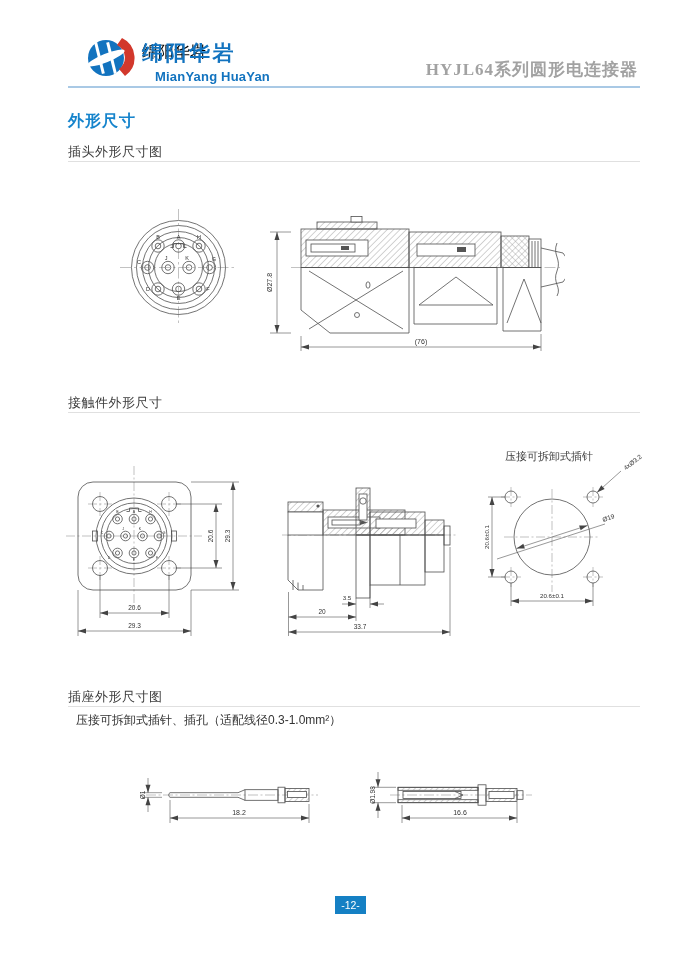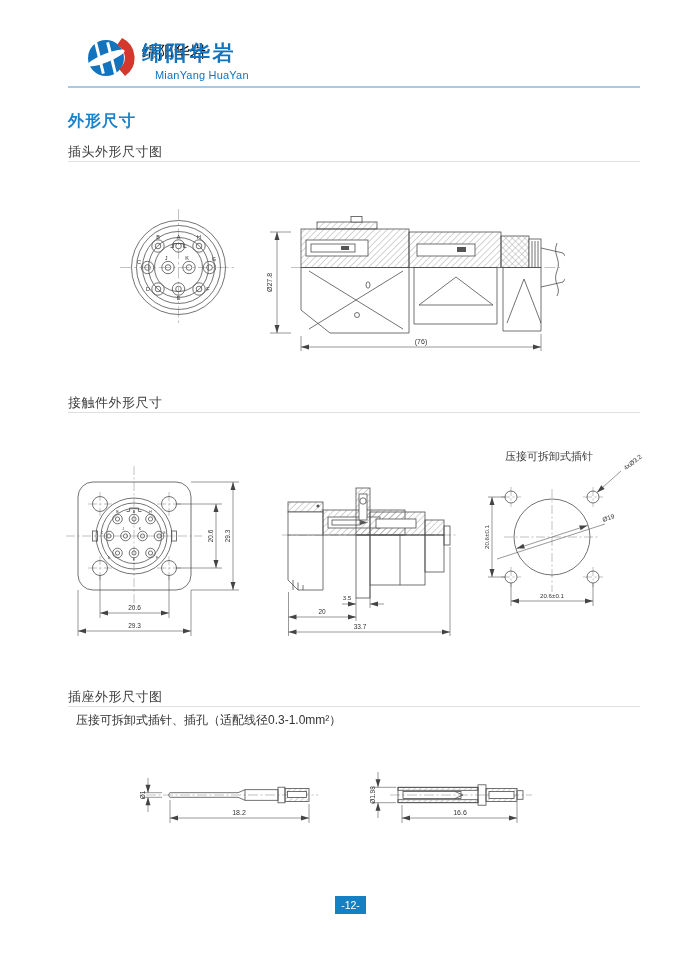--- a/index.html
+++ b/index.html
@@ -1,20 +1,20 @@
 <!DOCTYPE html>
 <html><head>
 <meta charset="utf-8">
 <style>
   html,body{margin:0;padding:0;background:#fff;}
   .page{position:relative;width:700px;height:956px;background:#fff;overflow:hidden;
         font-family:"Liberation Sans",sans-serif;}
   .abs{position:absolute;}
   .logo-cn{font-size:21px;font-weight:bold;color:#1273bf;letter-spacing:2.5px;line-height:1;}
-  .logo-en{font-size:11px;font-weight:normal;color:#1273bf;letter-spacing:0.2px;line-height:1;margin-top:4px;padding-left:12px;}
+  .logo-en{font-size:13px;font-weight:bold;color:#1273bf;letter-spacing:0.2px;line-height:1;margin-top:4px;padding-left:12px;}
   .doc-title{font-family:"Liberation Serif",serif;font-size:17px;font-weight:bold;color:#a2a2a2;letter-spacing:1px;}
   .hdr-line{height:2px;background:#a9c9e5;}
   .page-title{font-size:16px;color:#1684cc;letter-spacing:1px;font-weight:bold;}
   .sec-head{font-size:13px;color:#3d3d3d;letter-spacing:0.5px;}
   .sec-line{height:1px;background:#e0e0e0;}
   .panel-head{font-size:11px;color:#3d3d3d;}
   .note{font-size:12px;color:#333;}
   .badge{width:31px;height:18px;border-radius:0;background:#1580c4;color:#fff;
          font-size:10.5px;text-align:center;line-height:18px;}
   svg{display:block;}
@@ -28,20 +28,21 @@
   <svg class="abs" style="left:85px;top:33px" width="52" height="50" viewBox="0 0 52 50">
     <circle cx="21" cy="25" r="18" fill="#1273bf"></circle>
     <path d="M37,5 A 22,22 0 0 1 40,43 L34,36 A 14,14 0 0 0 32,12 Z" fill="#d2382c"></path>
     <ellipse cx="21" cy="25" rx="20" ry="4.2" fill="#fff" transform="rotate(-22 21 25)"></ellipse>
     <rect x="13" y="9" width="3" height="32" fill="#fff" transform="rotate(-14 14.5 25)"></rect>
     <rect x="25" y="9" width="3" height="32" fill="#fff" transform="rotate(-14 26.5 25)"></rect>
   </svg>
   <div class="abs" style="left:142px;top:42px">绵阳华岩</div>
   <div class="abs logo-cn" style="left:142px;top:42px">绵阳华岩</div>
   <div class="abs logo-en" style="left:143px;top:66px">MianYang HuaYan</div>
+  <div class="abs doc-title" style="right:62px;top:58px">HYJL64系列圆形电连接器</div>
   <div class="abs hdr-line" style="left:68px;right:60px;top:86px"></div>
 
   <div class="abs page-title" style="left:68px;top:111px">外形尺寸</div>
 
   <div class="abs sec-head" style="left:68px;top:143px">插头外形尺寸图</div>
   <div class="abs sec-line" style="left:68px;right:60px;top:161px"></div>
 
   <svg class="abs" style="left:105px;top:193px" width="460" height="172" viewBox="0 0 460 172">
     <defs>
       <marker id="ar1" markerUnits="userSpaceOnUse" markerWidth="9" markerHeight="7" refX="8.5" refY="3.5" orient="auto-start-reverse">

